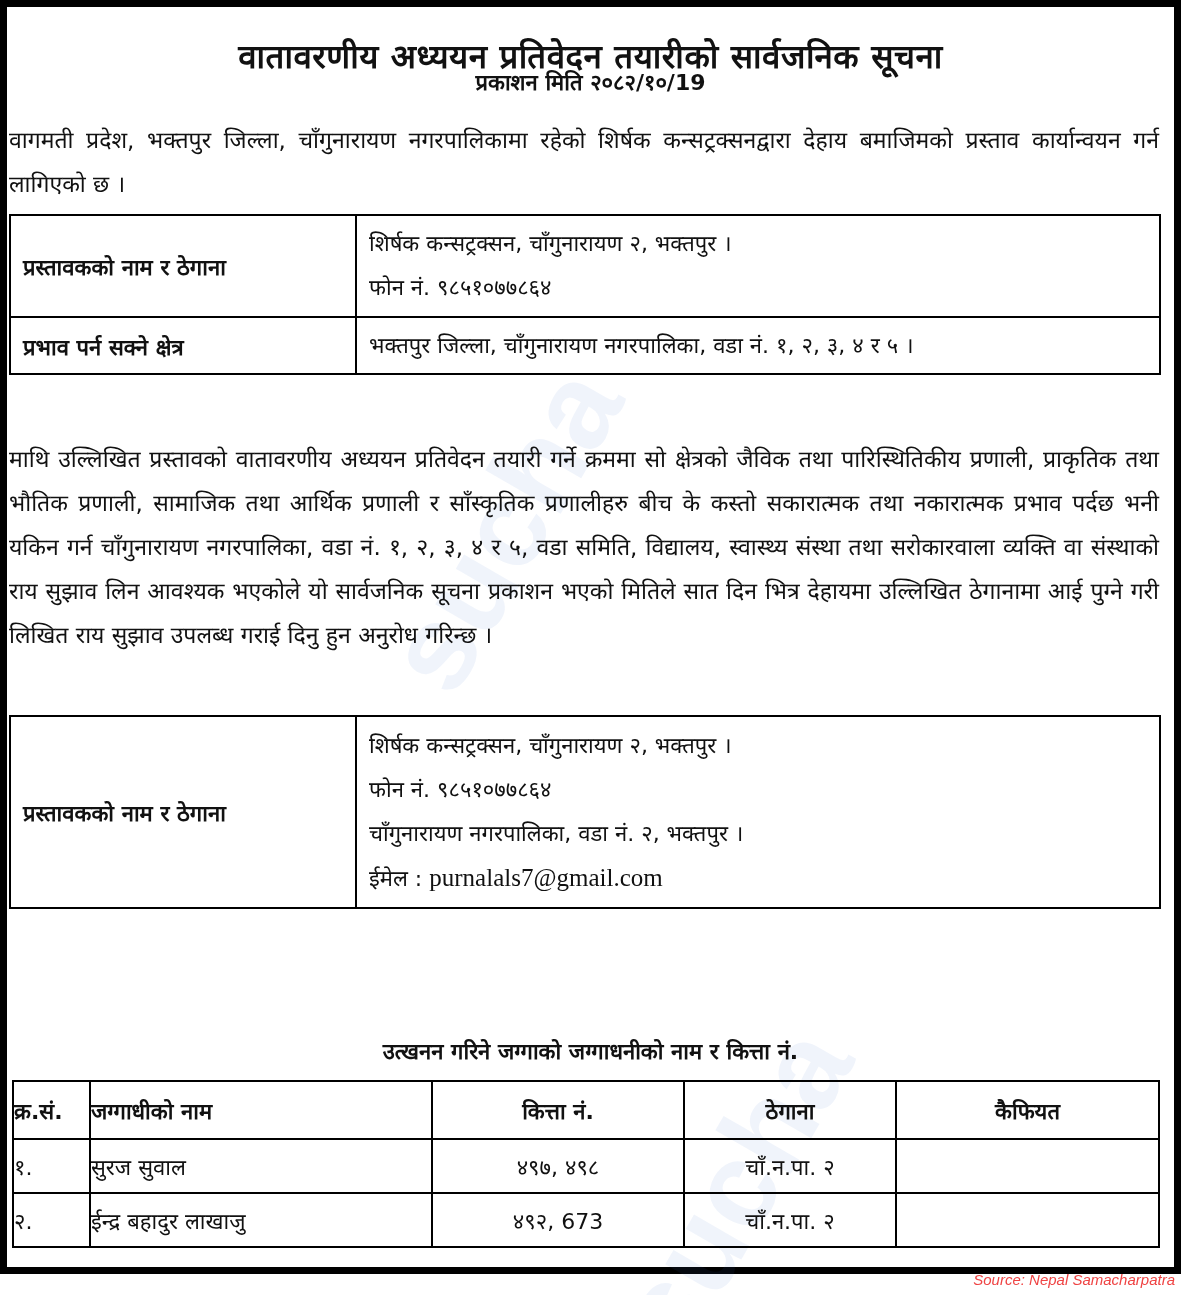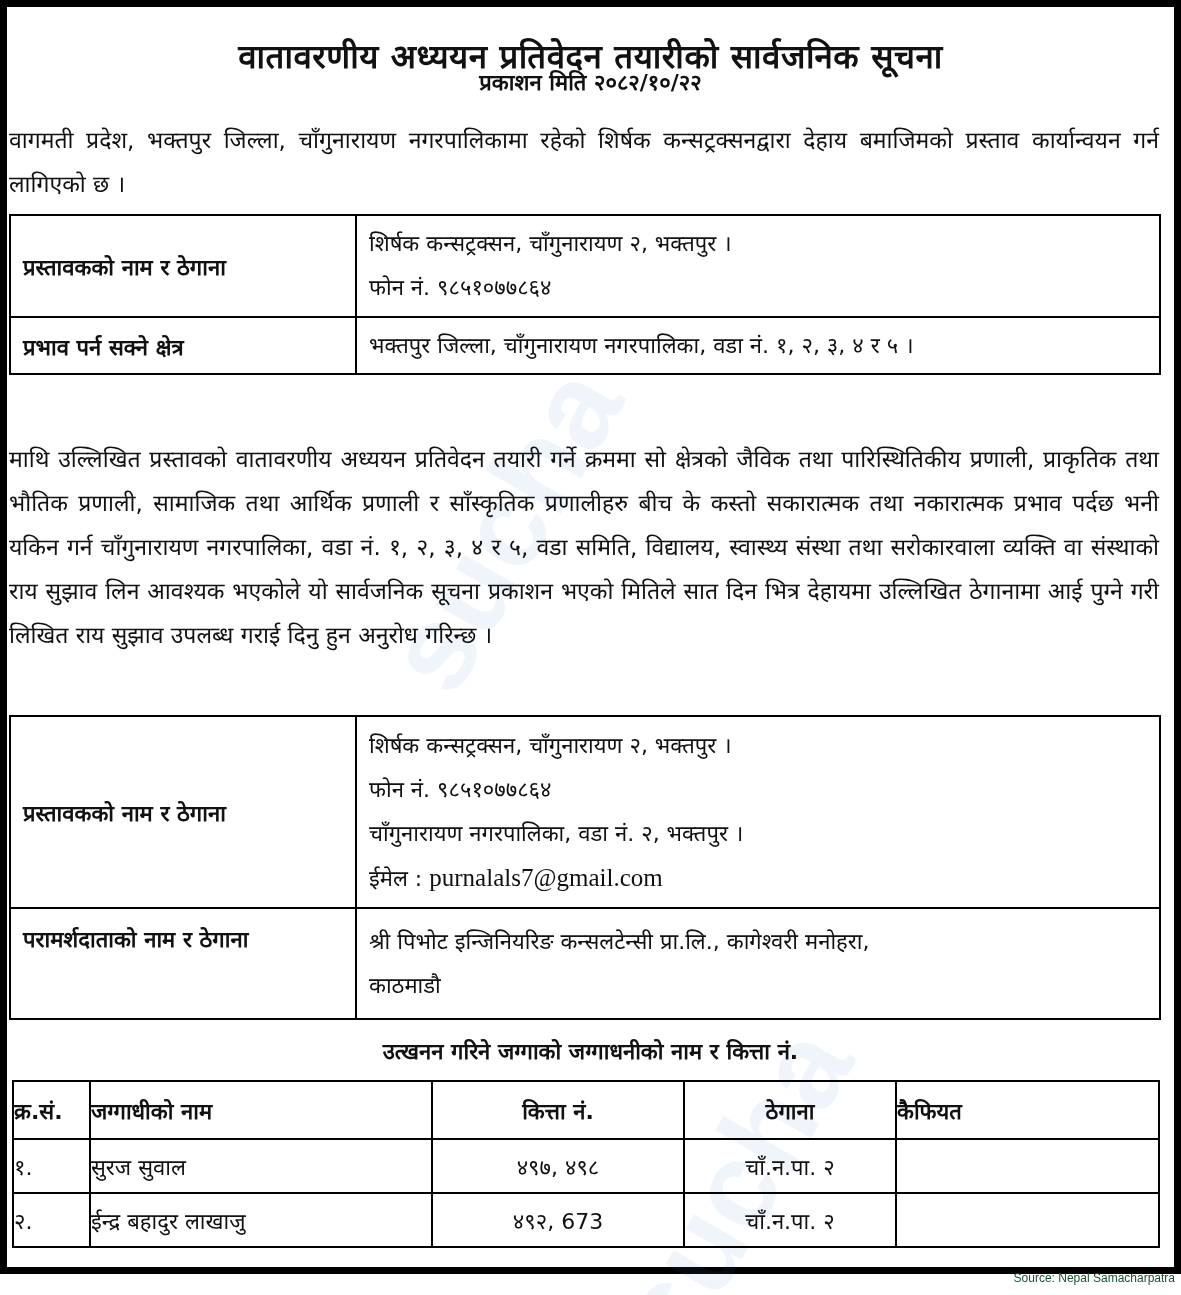--- a/index.html
+++ b/index.html
@@ -38,33 +38,33 @@
   .subtitle { position: absolute; top: 1035px; left: 0; width: 100%; text-align: center;
               font-size: 22px; font-weight: bold; }
   table.land { position: absolute; left: 12px; top: 1080px; width: 1148px; border-collapse: collapse;
                font-size: 22px; }
   table.land th, table.land td { border: 2.5px solid #000; height: 52px; padding: 0 0; }
   table.land th { font-weight: bold; height: 56px; }
   .c-sn { width: 75px; text-align: left; }
   .c-name { width: 340px; text-align: left; }
   .c-kitta { width: 250px; text-align: center; margin-left: 43px; }
   .c-addr { width: 210px; text-align: center; }
-  .c-rem { text-align: left; border-radius: 29px; }
+  .c-rem { text-align: center; border-radius: 29px; }
   .source { position: absolute; right: 6px; top: 1271px; font-family: "Liberation Sans", sans-serif;
-            font-size: 12px; color: #14532d; }
+            font-style: italic; font-size: 15px; color: #ef4444; }
 </style>
 </head>
 <body>
 
 <div class="frame"></div>
 <div class="watermark">sucha</div>
 <div class="watermark2">sucha</div>
 
 <div class="title">वातावरणीय अध्ययन प्रतिवेदन तयारीको सार्वजनिक सूचना</div>
-<div class="date">प्रकाशन मिति २०८२/१०/२२</div>
+<div class="date">प्रकाशन मिति २०८२/१०/19</div>
 
 <div class="para p1">वागमती प्रदेश, भक्तपुर जिल्ला, चाँगुनारायण नगरपालिकामा रहेको शिर्षक कन्सट्रक्सनद्वारा देहाय बमाजिमको प्रस्ताव कार्यान्वयन गर्न लागिएको छ ।</div>
 
 <table class="info t1">
   <tbody>
       <tr class="r1">
     <td class="label">प्रस्तावकको नाम र ठेगाना</td>
     <td class="value">
       <div>शिर्षक कन्सट्रक्सन, चाँगुनारायण २, भक्तपुर ।</div>
       <div>फोन नं. ९८५१०७७८६४</div>
@@ -83,27 +83,20 @@
 
 <table class="info t2">
   <tbody>
       <tr class="r1">
     <td class="label">प्रस्तावकको नाम र ठेगाना</td>
     <td class="value">
       <div>शिर्षक कन्सट्रक्सन, चाँगुनारायण २, भक्तपुर ।</div>
       <div>फोन नं. ९८५१०७७८६४</div>
       <div>चाँगुनारायण नगरपालिका, वडा नं. २, भक्तपुर ।</div>
       <div><span>ईमेल : </span><span class="email">purnalals7@gmail.com</span></div>
-    </td>
-  </tr>
-  <tr class="r2">
-    <td class="label">परामर्शदाताको नाम र ठेगाना</td>
-    <td class="value">
-      <div>श्री पिभोट इन्जिनियरिङ कन्सलटेन्सी प्रा.लि., कागेश्वरी मनोहरा,</div>
-      <div>काठमाडौ</div>
     </td>
   </tr>
 </tbody>
   </table>
 
 <div class="subtitle">उत्खनन गरिने जग्गाको जग्गाधनीको नाम र कित्ता नं.</div>
 
 <table class="land">
   <tbody>
       <tr>

